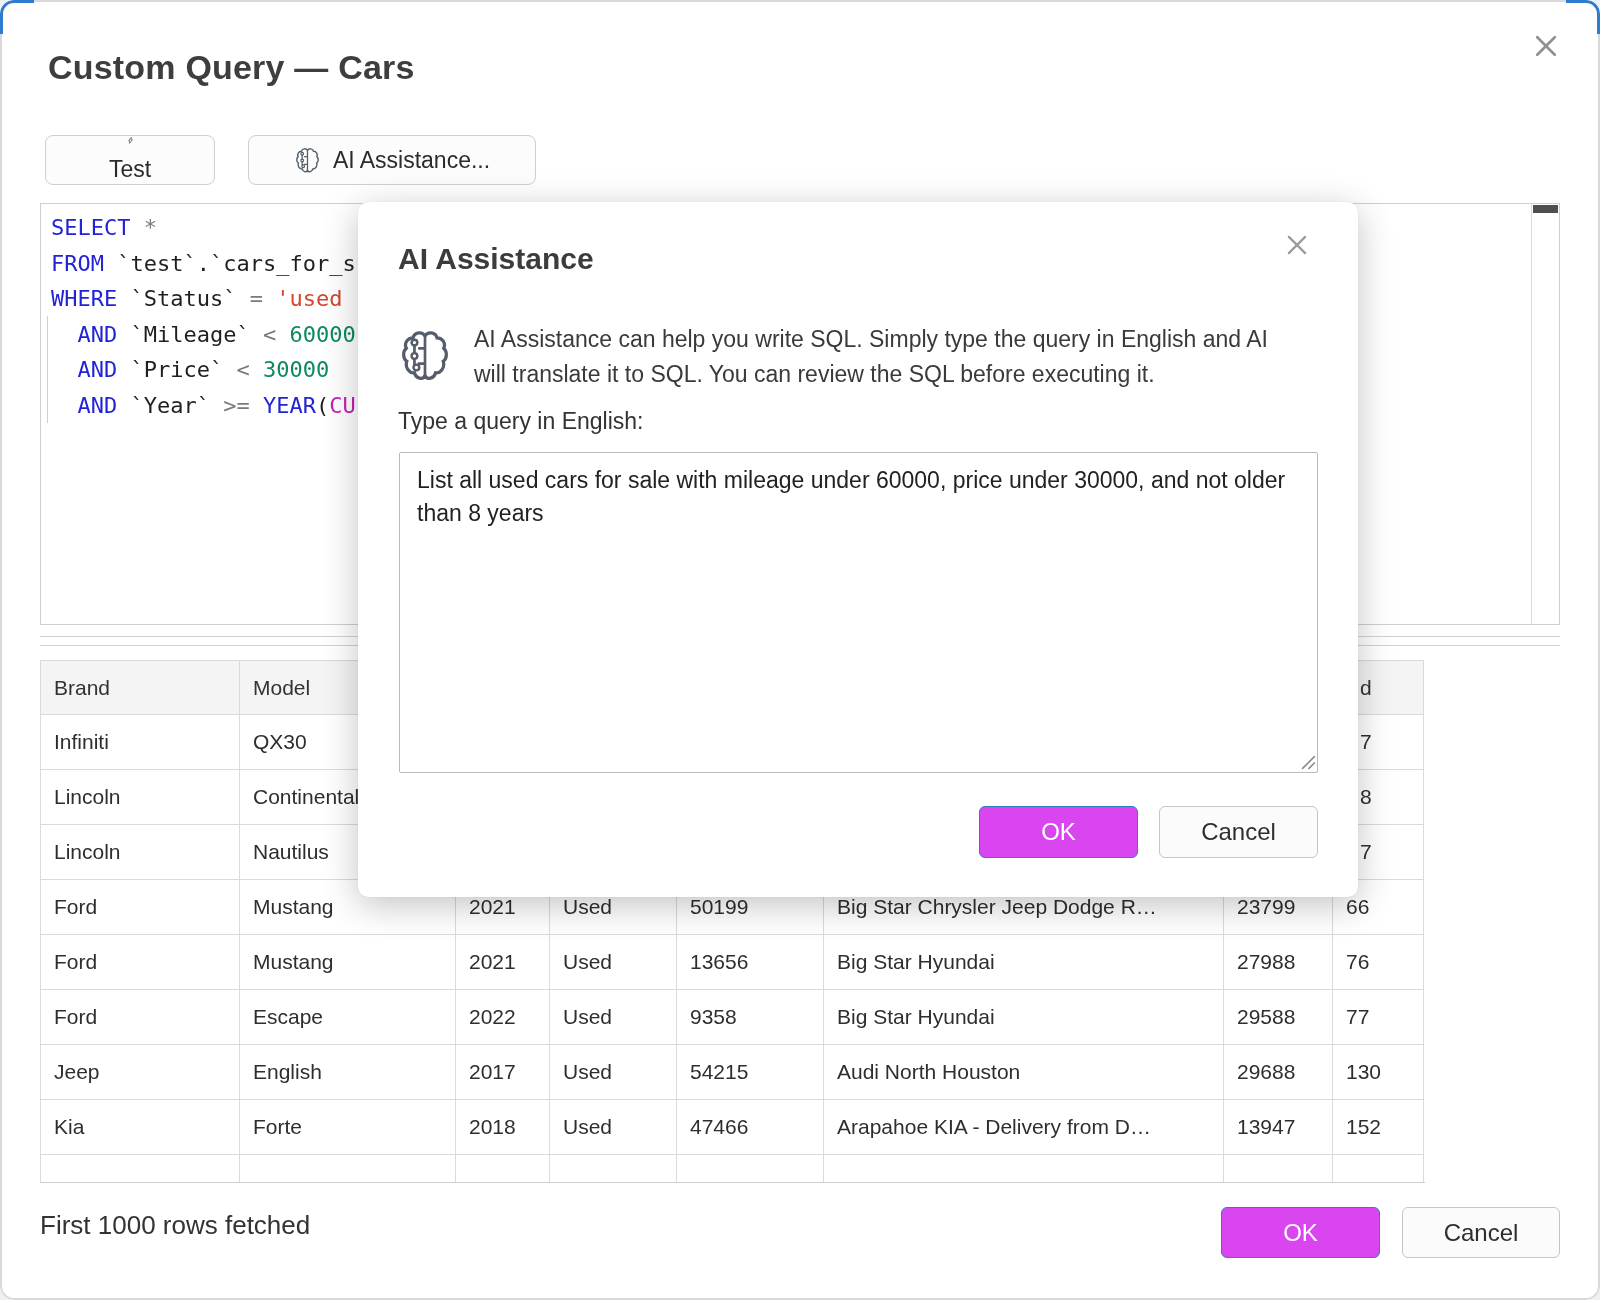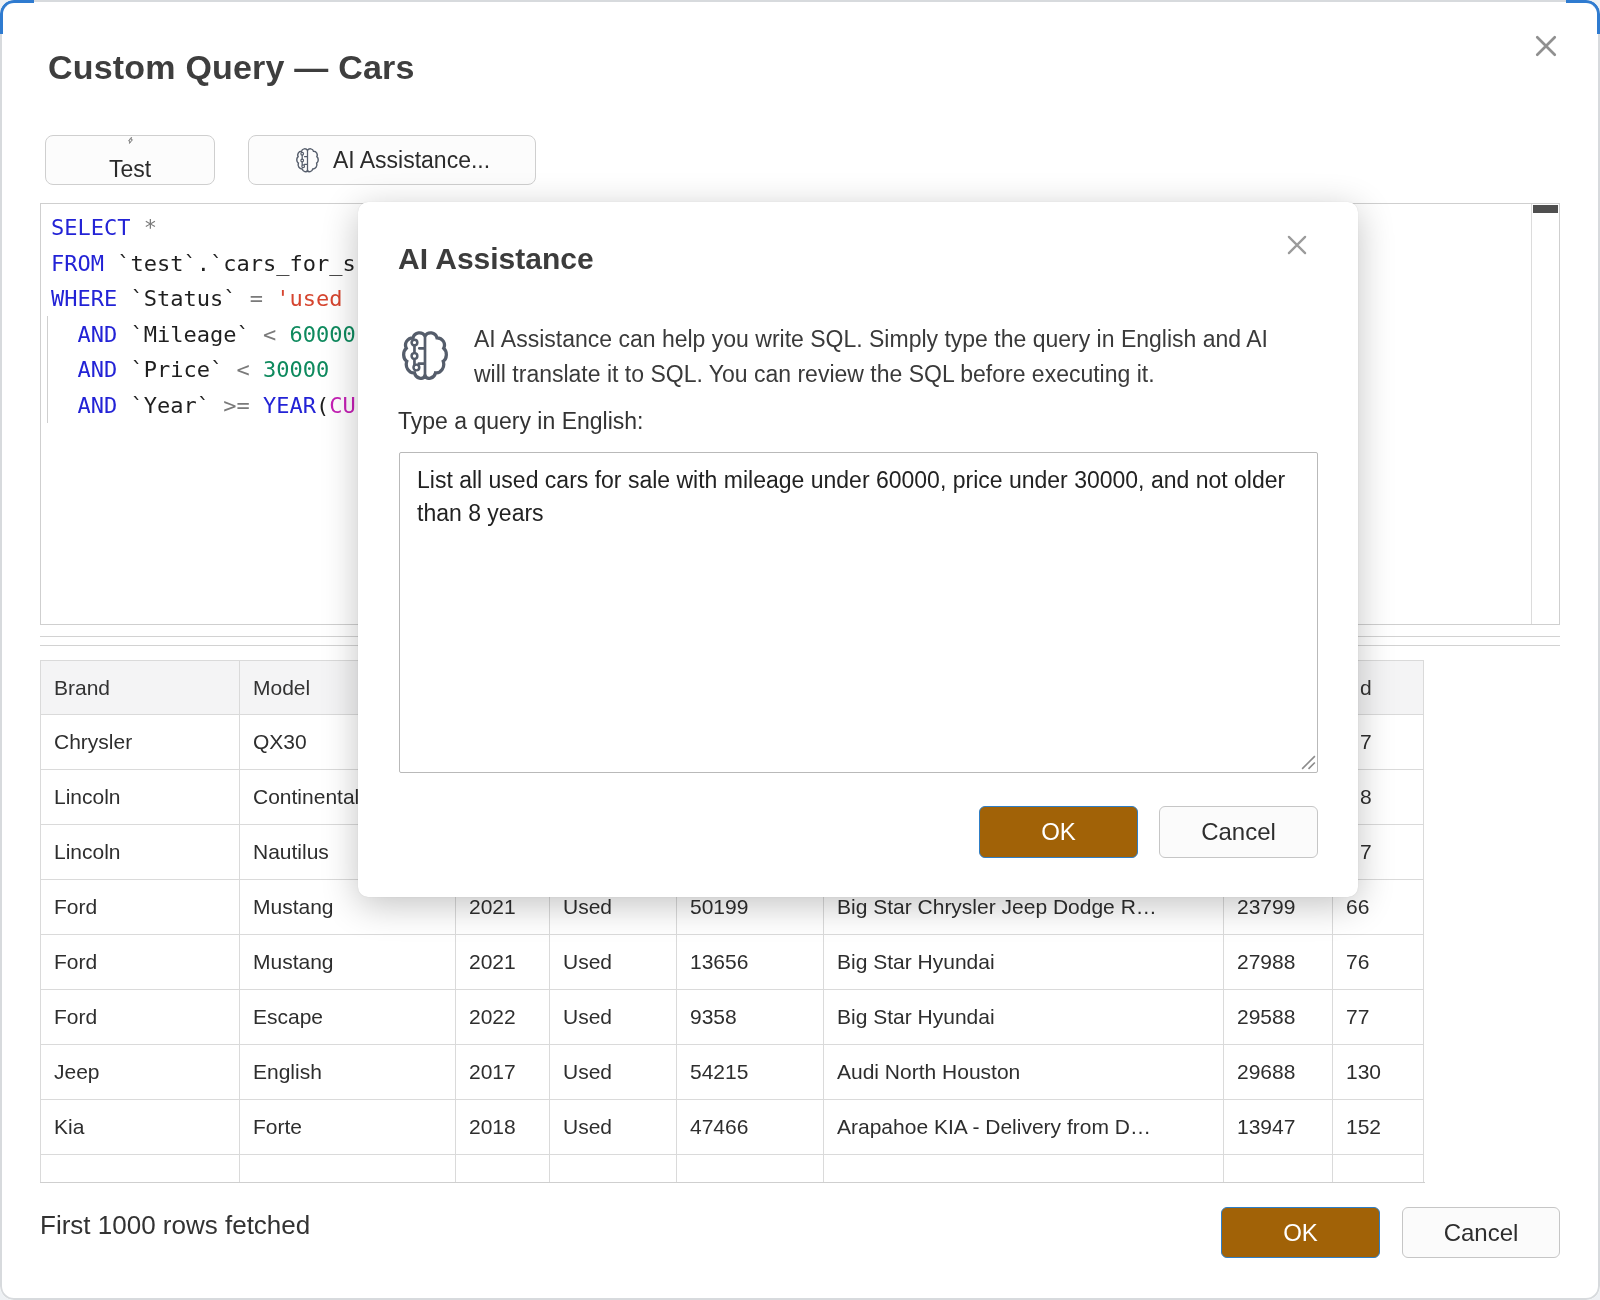--- a/index.html
+++ b/index.html
@@ -51,21 +51,21 @@
     font-size:21px; color:#2e2e2e; }
   table.results th { height:54px; background:#f4f4f5; font-weight:normal; text-align:left;
     padding:0 8px 0 13px; border:1px solid #dadada; color:#333; overflow:hidden; white-space:nowrap; }
   table.results td { height:55px; padding:0 8px 0 13px; border:1px solid #dadada;
     vertical-align:middle; overflow:hidden; white-space:nowrap; text-overflow:ellipsis; background:#fff; }
   table.results .frag { padding-left:27px; }
 
   .footer-status { position:absolute; left:40px; top:1210px; font-size:26px; color:#333; z-index:5; }
   .btn { display:flex; align-items:center; justify-content:center; border-radius:6px;
     font-family:inherit; font-size:24px; cursor:pointer; border:1px solid transparent; }
-  .btn.primary { background:#a16207; color:#fff; border-color:#2e7ec6; }
+  .btn.primary { background:#d946ef; color:#fff; border-color:#2e7ec6; }
   .btn.plain { background:#fbfbfb; color:#2e2e2e; border-color:#c6c6c6; }
   .footer-ok { position:absolute; left:1221px; top:1207px; width:159px; height:51px; z-index:5; }
   .footer-cancel { position:absolute; left:1402px; top:1207px; width:158px; height:51px; z-index:5; }
 
   .modal { position:absolute; left:358px; top:202px; width:1000px; height:695px;
     background:#fff; border-radius:10px; z-index:40;
     box-shadow:0 8px 36px rgba(0,0,0,.24), 0 0 1px rgba(0,0,0,.15); }
   .modal h2 { position:absolute; left:40px; top:40px; margin:0; font-size:30px;
     font-weight:bold; color:#3c3c3c; }
   .modal-desc-row { position:absolute; left:44px; top:118px; display:flex; gap:26px; align-items:center; }
@@ -139,21 +139,21 @@
             <th></th>
             <th></th>
             <th></th>
             <th></th>
             <th></th>
             <th class="frag">d</th>
           </tr>
         </thead>
       <tbody>
           <tr>
-            <td>Chrysler</td>
+            <td>Infiniti</td>
             <td>QX30</td>
             <td></td>
             <td></td>
             <td></td>
             <td></td>
             <td></td>
             <td class="frag">7</td>
           </tr>
           <tr>
             <td>Lincoln</td>

